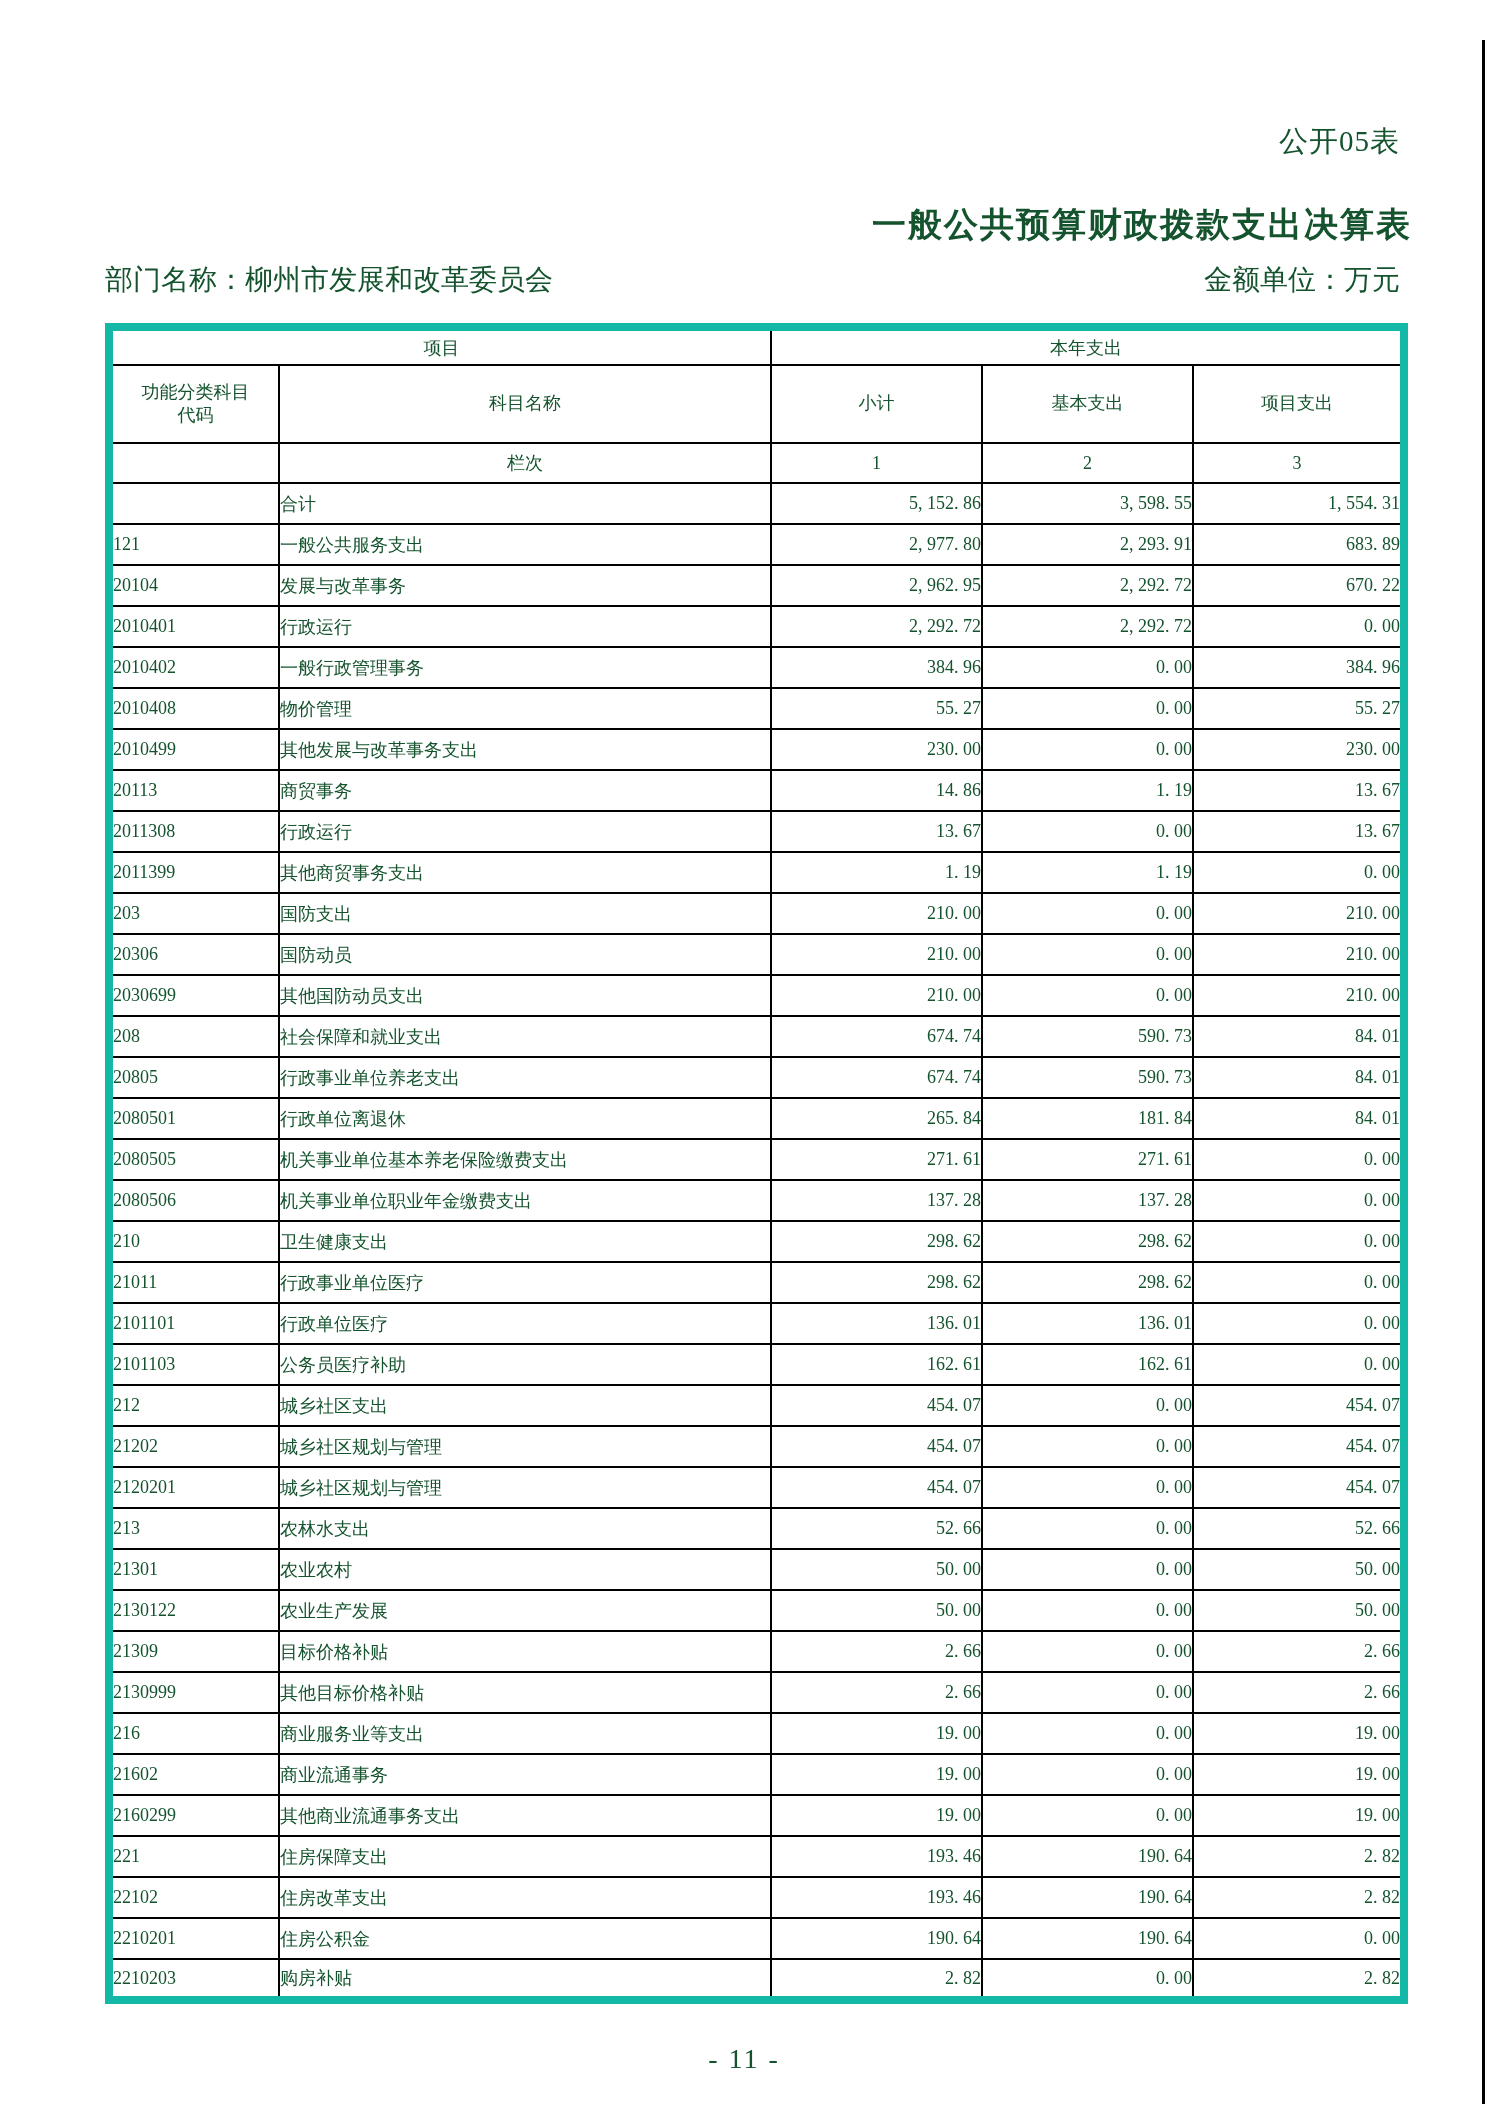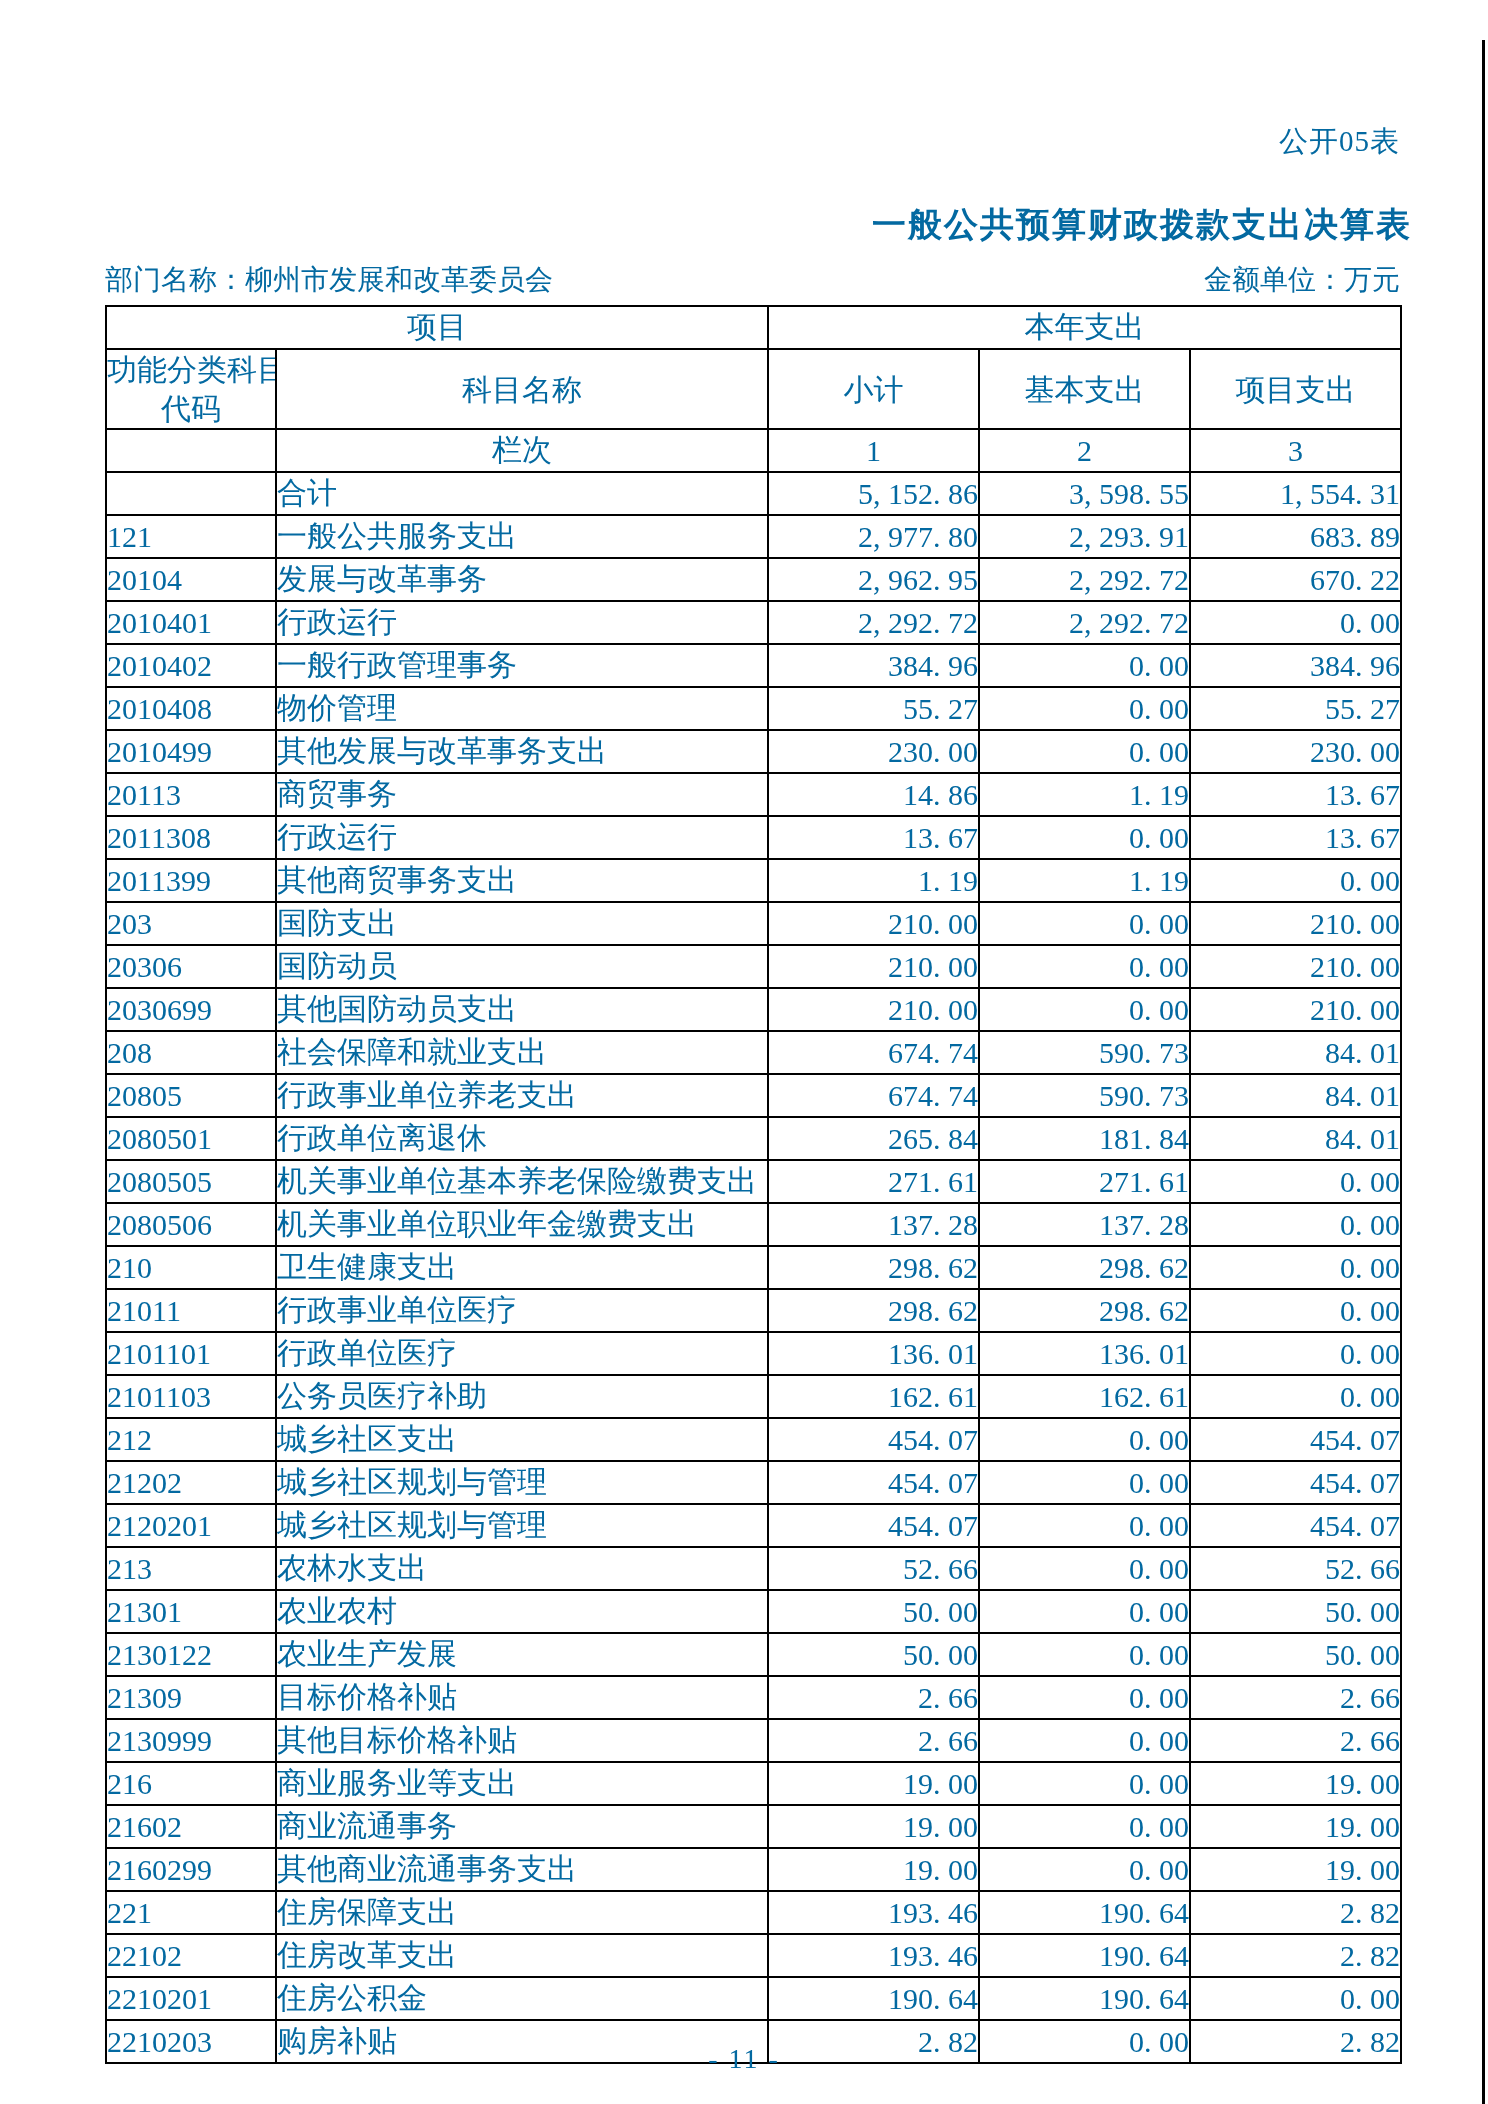--- a/index.html
+++ b/index.html
@@ -6,21 +6,21 @@
     margin: 0;
     padding: 0;
     background: #ffffff;
   }
   .page {
     position: relative;
     width: 1488px;
     height: 2104px;
     background: #ffffff;
     font-family: "Liberation Serif", "DejaVu Serif", serif;
-    color: #0369a1;
+    color: #14532d;
     overflow: hidden;
   }
   .form-label {
     position: absolute;
     top: 122px;
     right: 88px;
     font-size: 29px;
     letter-spacing: 1px;
   }
   .doc-title {
@@ -39,27 +39,27 @@
     top: 261px;
     left: 105px;
     width: 1295px;
     display: flex;
     justify-content: space-between;
     align-items: flex-end;
     font-size: 28px;
   }
   table.budget {
     position: absolute;
-    top: 305px;
+    top: 323px;
     left: 105px;
     width: 1295px;
     border-collapse: collapse;
     table-layout: fixed;
-    border: 2px solid #14b8a6;
-    font-size: 30px;
+    border: 8px solid #14b8a6;
+    font-size: 18px;
   }
   table.budget th, table.budget td {
     border: 2px solid #000;
     padding: 0;
     font-weight: normal;
     overflow: hidden;
     white-space: nowrap;
     vertical-align: middle;
   }
   tr.hrow1 { height: 38px; }

